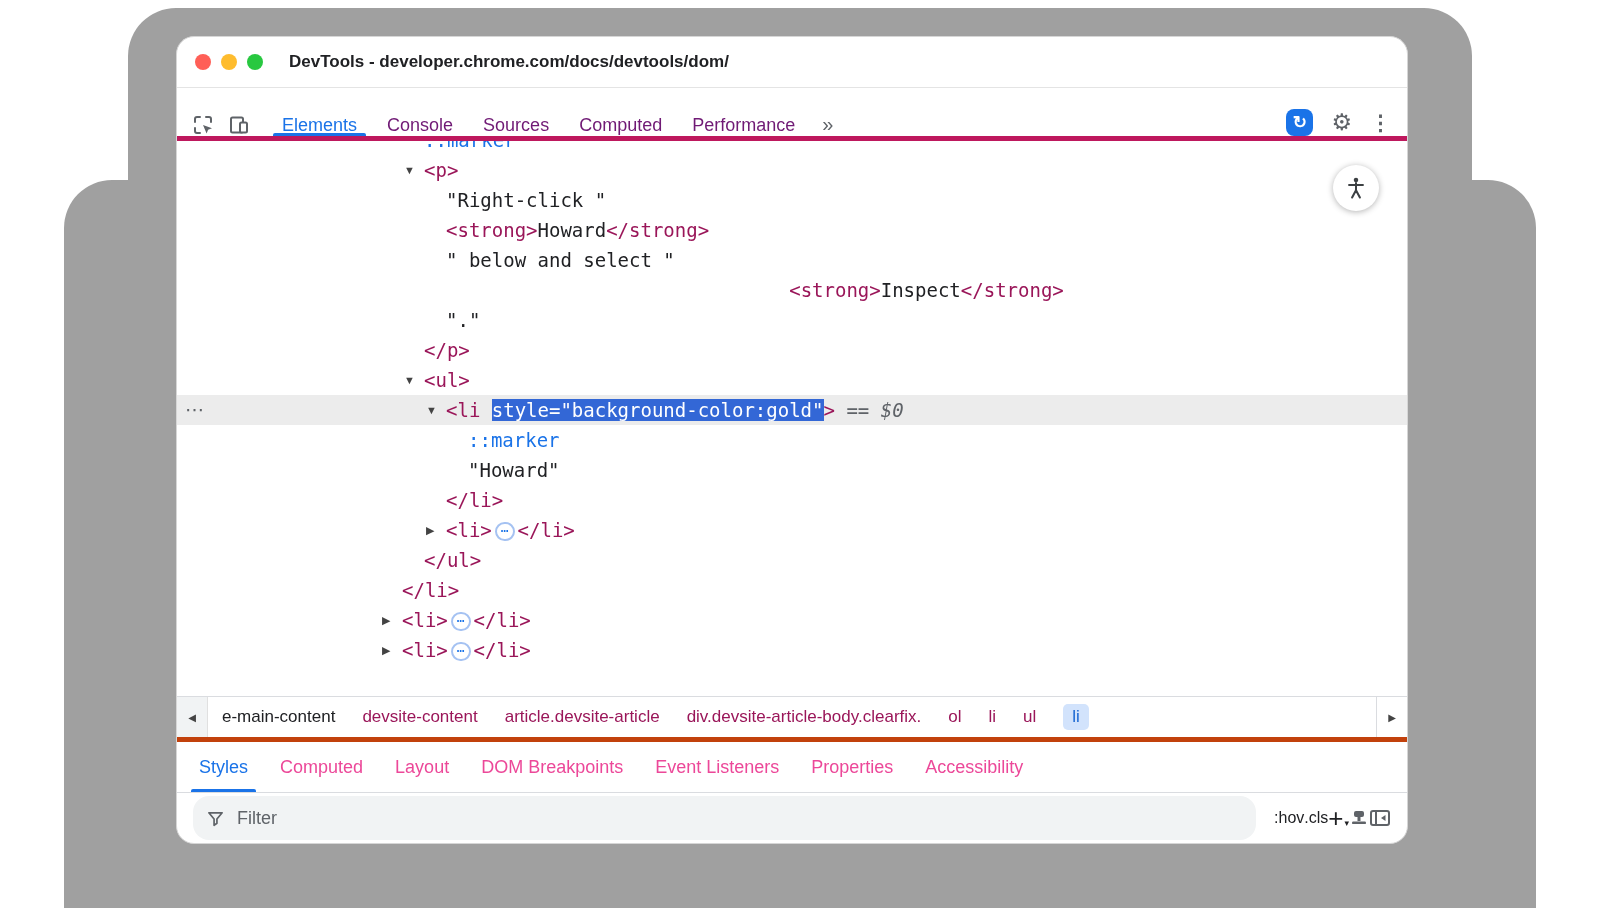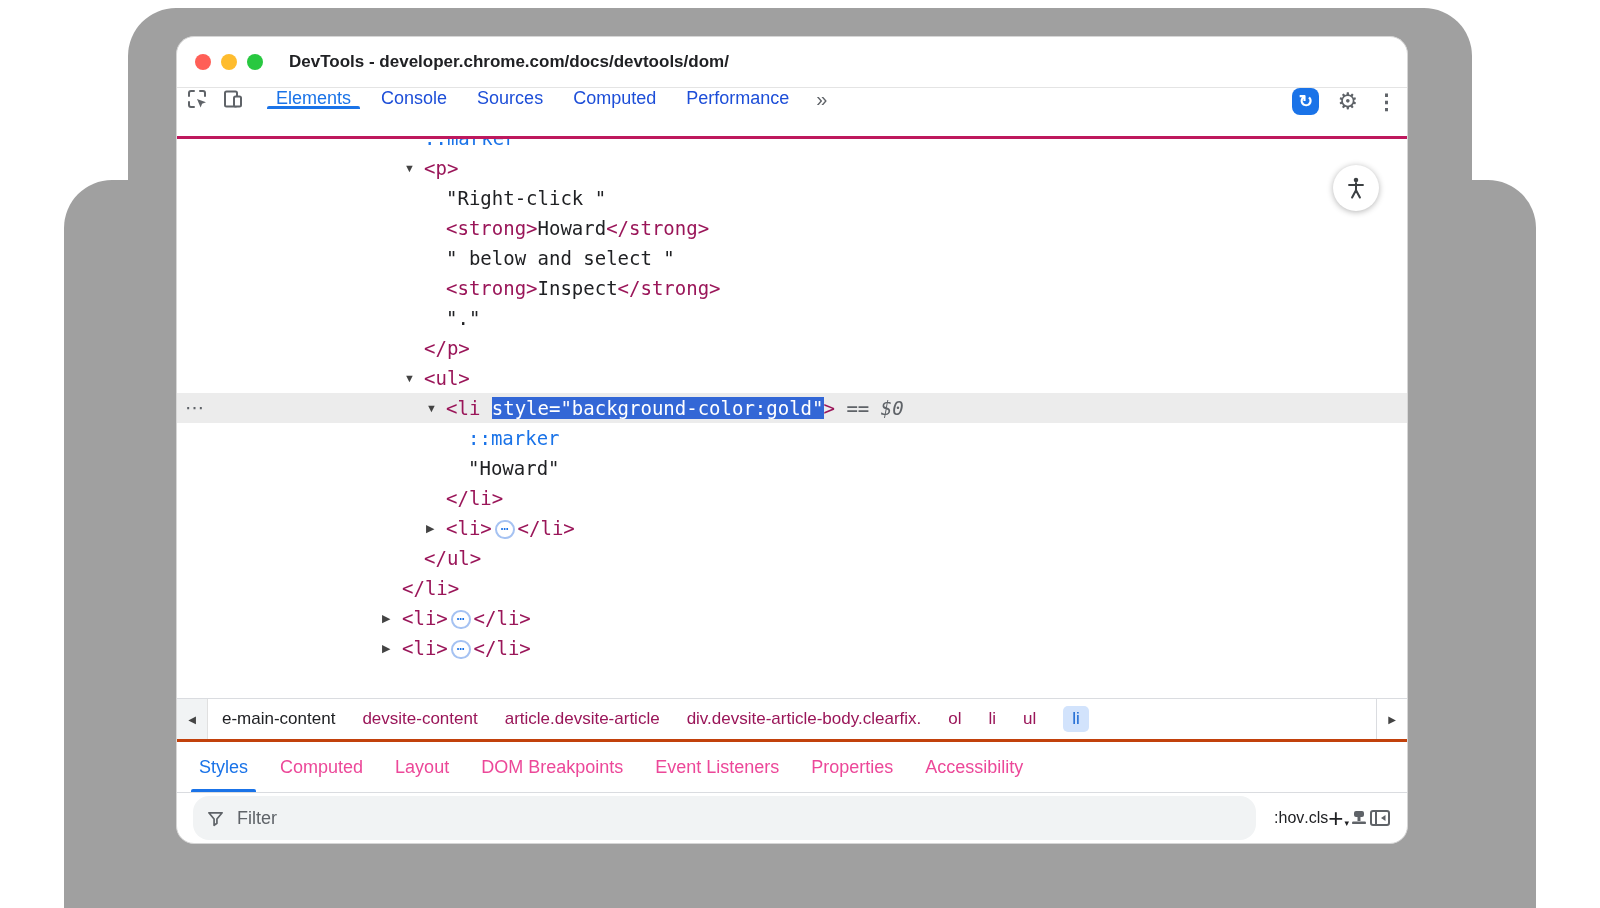--- a/index.html
+++ b/index.html
@@ -18,24 +18,24 @@
     box-sizing:border-box;display:flex;flex-direction:column;overflow:hidden;
   }
 
   
   .titlebar{flex:0 0 50px;display:flex;align-items:center;padding:0 18px;border-bottom:1px solid #e4e4e4;}
   .lights{display:flex;align-items:center;}
   .light{width:16px;height:16px;border-radius:50%;margin-right:10px;display:inline-block;}
   .title{margin-left:16px;font-size:17px;font-weight:bold;color:#202124;}
 
   
-  .toolbar{flex:0 0 48px;display:flex;align-items:flex-start;padding:0 2px;border-bottom:3px solid #be185d;position:relative;}
+  .toolbar{flex:0 0 48px;display:flex;align-items:flex-end;padding:0 8px;border-bottom:5px solid #be185d;position:relative;}
   .tb-icon{width:36px;display:flex;align-items:center;justify-content:center;color:#5f6368;}
   .tabs{display:flex;margin-left:10px;}
-  .tab{display:flex;align-items:center;padding:0 15px;font-size:18px;color:#1d4ed8;position:relative;}
+  .tab{display:flex;align-items:center;padding:0 15px;font-size:18px;color:#701a75;position:relative;}
   .tab.active{color:var(--accent);}
   .tab.active::after{content:"";position:absolute;left:6px;right:6px;bottom:0;height:3px;background:var(--accent);border-radius:2px 2px 0 0;}
   .more-tabs{display:flex;align-items:center;font-size:20px;color:#5f6368;padding:0 12px;letter-spacing:-2px;}
   .tb-right{margin-left:auto;display:flex;align-items:center;gap:18px;padding-right:8px;}
   .sync-tile{width:27px;height:27px;border-radius:8px;background:var(--accent);color:#fff;display:flex;align-items:center;justify-content:center;font-size:17px;font-weight:bold;}
   .gear{font-size:23px;color:#5f6368;}
   .kebab{font-size:21px;color:#5f6368;font-weight:bold;}
 
   
   .tree{
@@ -70,21 +70,21 @@
   .crumbbar{flex:0 0 40px;display:flex;align-items:stretch;border-top:1px solid #dadce0;font-size:17px;}
   .crumb-btn{width:30px;display:flex;align-items:center;justify-content:center;color:#444;font-size:10px;}
   .crumb-btn.left{background:#f1f3f4;border-right:1px solid #e0e0e0;}
   .crumb-btn.right{border-left:1px solid #dadce0;}
   .crumb-list{display:flex;align-items:center;gap:27px;padding:0 14px;flex:1 1 auto;overflow:hidden;}
   .crumb{color:var(--tag);white-space:nowrap;}
   .crumb:first-child{color:#202124;}
   .crumb.sel{background:var(--crumb-sel-bg);color:var(--crumb-sel-fg);padding:3px 9px;border-radius:5px;}
 
   
-  .paneltabs{flex:0 0 50px;display:flex;align-items:stretch;padding:0 6px;border-top:3px solid #c2410c;}
+  .paneltabs{flex:0 0 50px;display:flex;align-items:stretch;padding:0 6px;border-top:5px solid #c2410c;}
   .ptab{display:flex;align-items:center;padding:0 16px;font-size:18px;color:#ec4899;position:relative;}
   .ptab.active{color:var(--accent);}
   .ptab.active::after{content:"";position:absolute;left:8px;right:8px;bottom:0;height:3px;background:var(--accent);border-radius:2px 2px 0 0;}
 
   
   .filterbar{flex:0 0 50px;display:flex;align-items:center;padding:0 16px 0 16px;border-top:1px solid #dadce0;}
   .filter-pill{flex:1 1 auto;display:flex;align-items:center;gap:10px;background:#f1f3f4;height:32px;border-radius:16px;padding:6px 13px;}
   .filter-input{flex:1;border:none;background:transparent;outline:none;font-size:18px;color:#202124;font-family:"Liberation Sans",sans-serif;}
   .filter-input::placeholder{color:#5f6368;}
   .fb-right{display:flex;align-items:center;margin-left:18px;}
@@ -138,21 +138,21 @@
       <div class="kebab">⋮</div>
     </div>
   </div>
 
   <div class="tree">
       <div class="tree-line clip" style="padding-left: 247px;"><span class="t-marker">::marker</span></div>
       <div class="tree-line" style="padding-left: 247px;"><span class="arrow" style="left: 227px;">▼</span><span class="t-tag">&lt;p&gt;</span></div>
       <div class="tree-line" style="padding-left: 269px;"><span class="t-text">"Right-click "</span></div>
       <div class="tree-line" style="padding-left: 269px;"><span class="t-tag">&lt;strong&gt;</span><span class="t-text">Howard</span><span class="t-tag">&lt;/strong&gt;</span></div>
       <div class="tree-line" style="padding-left: 269px;"><span class="t-text">" below and select "</span></div>
-      <div class="tree-line" style="padding-left: 269px;"><span class="t-tag">&lt;strong&gt;</span><span class="t-text">Inspect</span><span class="t-tag">&lt;/strong&gt;</span></div>
+      <div class="tree-line" style="padding-left: 269px; text-align: center;"><span class="t-tag">&lt;strong&gt;</span><span class="t-text">Inspect</span><span class="t-tag">&lt;/strong&gt;</span></div>
       <div class="tree-line" style="padding-left: 269px;"><span class="t-text">"."</span></div>
       <div class="tree-line" style="padding-left: 247px;"><span class="t-tag">&lt;/p&gt;</span></div>
       <div class="tree-line" style="padding-left: 247px;"><span class="arrow" style="left: 227px;">▼</span><span class="t-tag">&lt;ul&gt;</span></div>
       <div class="tree-line selected" style="padding-left: 269px;"><span class="gutter">⋯</span><span class="arrow" style="left: 249px;">▼</span><span class="t-tag">&lt;li </span><span class="t-sel">style="background-color:gold"</span><span class="t-tag">&gt;</span><span class="t-op"> == </span><span class="t-var">$0</span></div>
       <div class="tree-line" style="padding-left: 291px;"><span class="t-marker">::marker</span></div>
       <div class="tree-line" style="padding-left: 291px;"><span class="t-text">"Howard"</span></div>
       <div class="tree-line" style="padding-left: 269px;"><span class="t-tag">&lt;/li&gt;</span></div>
       <div class="tree-line" style="padding-left: 269px;"><span class="arrow" style="left: 249px;">▶</span><span class="t-tag">&lt;li&gt;</span><span class="t-pill">⋯</span><span class="t-tag">&lt;/li&gt;</span></div>
       <div class="tree-line" style="padding-left: 247px;"><span class="t-tag">&lt;/ul&gt;</span></div>
       <div class="tree-line" style="padding-left: 225px;"><span class="t-tag">&lt;/li&gt;</span></div>

